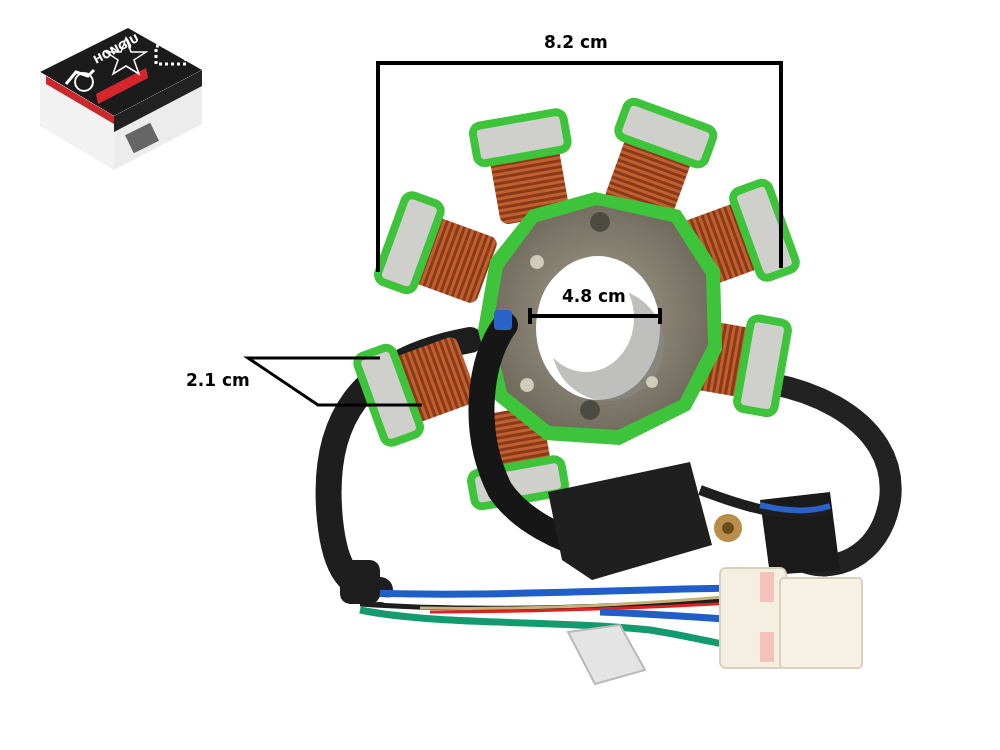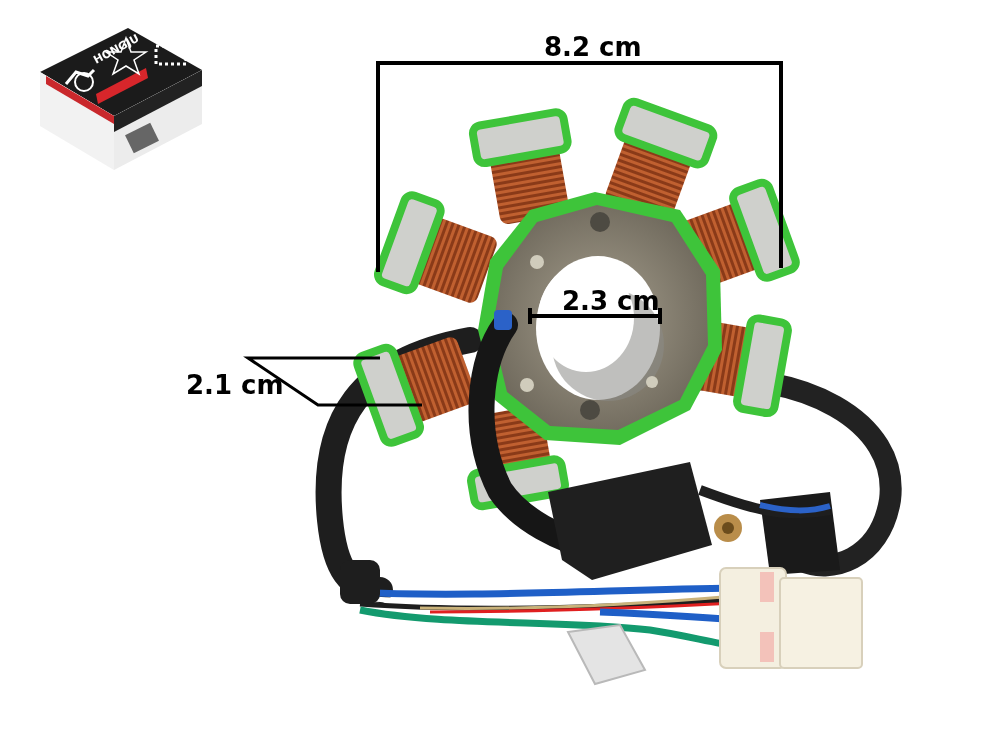--- a/index.html
+++ b/index.html
@@ -1,18 +1,18 @@
 <!DOCTYPE html>
 <html><head>
 <meta charset="utf-8">
 <style>
   html,body{margin:0;padding:0;background:#ffffff;}
   body{width:1000px;height:750px;position:relative;overflow:hidden;font-family:"DejaVu Sans","Liberation Sans",sans-serif;}
   .layer{position:absolute;left:0;top:0;width:1000px;height:750px;}
-  .label{position:absolute;font-weight:bold;font-size:26px;color:#000;white-space:nowrap;font-family:"DejaVu Sans","Liberation Sans",sans-serif;}
+  .label{position:absolute;font-weight:bold;font-size:17px;color:#000;white-space:nowrap;font-family:"DejaVu Sans","Liberation Sans",sans-serif;}
   .box-img{position:absolute;left:36px;top:24px;width:168px;height:150px;}
 </style>
 </head>
 <body>
 
 <svg class="box-img" viewBox="0 0 168 150">
   <polygon points="4,48 92,4 166,46 78,92" fill="#1b1b1b"></polygon>
   <polygon points="4,48 78,92 78,146 4,102" fill="#f2f2f2"></polygon>
   <polygon points="78,92 166,46 166,100 78,146" fill="#ececec"></polygon>
   <polygon points="78,92 166,46 166,62 78,108" fill="#222"></polygon>
@@ -113,14 +113,14 @@
   <g stroke="#000" fill="none">
     <polyline points="378,272 378,63 781,63 781,268" stroke-width="4"></polyline>
     <line x1="530" y1="316" x2="660" y2="316" stroke-width="4"></line>
     <line x1="530" y1="308" x2="530" y2="324" stroke-width="4"></line>
     <line x1="660" y1="308" x2="660" y2="324" stroke-width="4"></line>
     <polyline points="380,358 248,358 318,405 422,405" stroke-width="3"></polyline>
   </g>
 </svg>
 
 <div class="label" style="left:544px;top:32px;">8.2 cm</div>
-<div class="label" style="left:562px;top:286px;">2.3 cm</div>
+<div class="label" style="left:562px;top:286px;">4.8 cm</div>
 <div class="label" style="left:186px;top:370px;">2.1 cm</div>
 
 </body></html>

